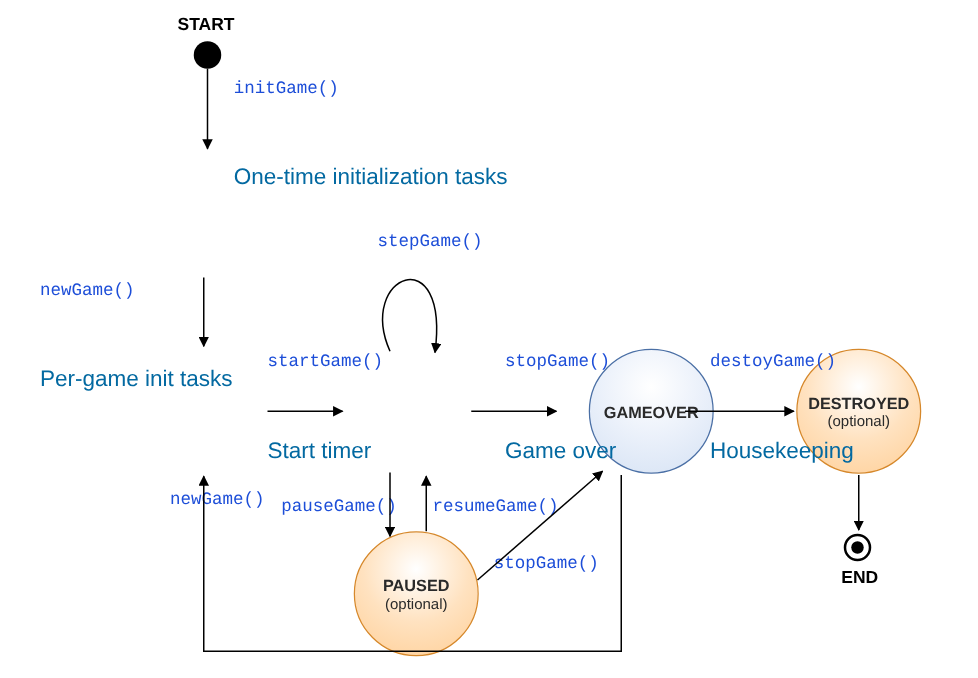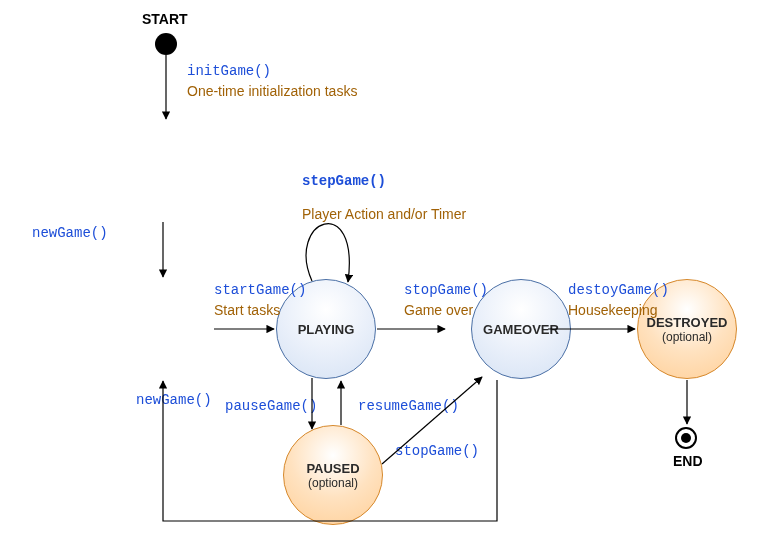--- a/index.html
+++ b/index.html
@@ -68,23 +68,24 @@
   .lbl {
     position: absolute;
     white-space: nowrap;
     font-family: Consolas, "Courier New", monospace;
     font-size: 14px;
     color: #1d4ed8;
   }
   .desc {
     position: absolute;
     white-space: nowrap;
-    color: #a16207;
+    color: #0369a1;
     font-family: "Segoe UI", Arial, sans-serif;
-    font-size: 14px;
+    font-size: 18px;
+    margin-top: 48px;
   }
   .title {
     position: absolute;
     font-weight: 700;
     font-size: 14px;
     font-family: "Segoe UI", Arial, sans-serif;
   }
   svg {
     position: absolute;
     left: 0; top: 0;
@@ -96,23 +97,20 @@
 </head>
 <body>
 
 <div class="stage">
 
   <div class="title" style="left:142px; top:11px;">START</div>
   <div class="startdot" style="left:155px; top:33px;"></div>
 
 
 
-  <div class="state" style="left:276px; top:279px;">
-    <span>PLAYING</span>
-  </div>
 
   <div class="state" style="left:471px; top:279px;text-align:center;">
     <span>GAMEOVER</span>
   </div>
 
   <div class="state orange" style="left:637px; top:279px;">
     <span>DESTROYED</span>
     <span class="opt">(optional)</span>
   </div>
 
@@ -123,35 +121,35 @@
 
   <div class="enddot-outer" style="left:675px; top:427px;">
     <div class="enddot-inner"></div>
   </div>
   <div class="title" style="left:673px; top:453px;">END</div>
 
   <div class="lbl" style="left:187px; top:63px;">initGame()</div>
   <div class="desc" style="left:187px; top:83px;">One-time initialization tasks</div>
 
   <div class="lbl" style="left:32px; top:225px;">newGame()</div>
+  <div class="desc" style="left:32px; top:245px;">Per-game init tasks</div>
 
   <div class="lbl" style="left:214px; top:282px;">startGame()</div>
-  <div class="desc" style="left:214px; top:302px;">Start tasks</div>
+  <div class="desc" style="left:214px; top:302px;">Start timer</div>
 
-  <div class="lbl" style="left:302px; top:173px;font-weight:bold;">stepGame()</div>
-  <div class="desc" style="left:302px; top:206px;">Player Action and/or Timer</div>
+  <div class="lbl" style="left:302px; top:186px;">stepGame()</div>
 
   <div class="lbl" style="left:404px; top:282px;">stopGame()</div>
   <div class="desc" style="left:404px; top:302px;">Game over</div>
 
   <div class="lbl" style="left:568px; top:282px;">destoyGame()</div>
   <div class="desc" style="left:568px; top:302px;">Housekeeping</div>
 
   <div class="lbl" style="left:225px; top:398px;">pauseGame()</div>
-  <div class="lbl" style="left:346px; top:398px;margin-left:12px;">resumeGame()</div>
+  <div class="lbl" style="left:346px; top:398px;">resumeGame()</div>
   <div class="lbl" style="left:395px; top:443px;">stopGame()</div>
 
   <div class="lbl" style="left:136px; top:392px;">newGame()</div>
 
   <svg>
     <defs>
       <marker id="arrow" viewBox="0 0 10 10" refX="9" refY="5" markerWidth="7" markerHeight="7" orient="auto-start-reverse">
         <path d="M 0 0 L 10 5 L 0 10 z" fill="#000"></path>
       </marker>
     </defs>

